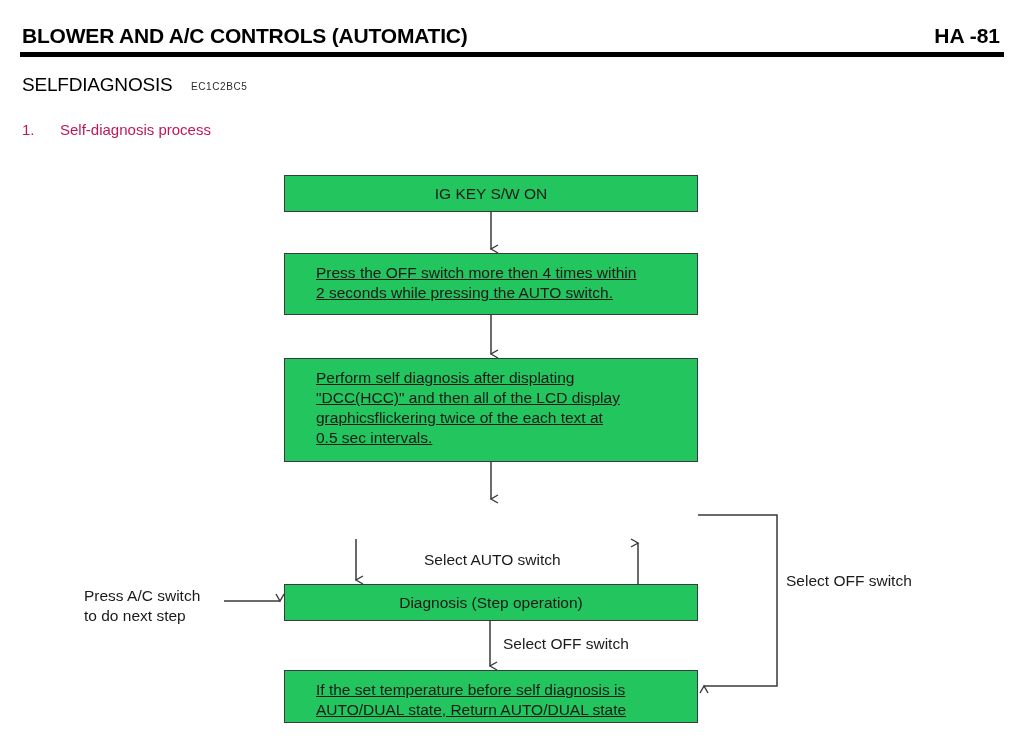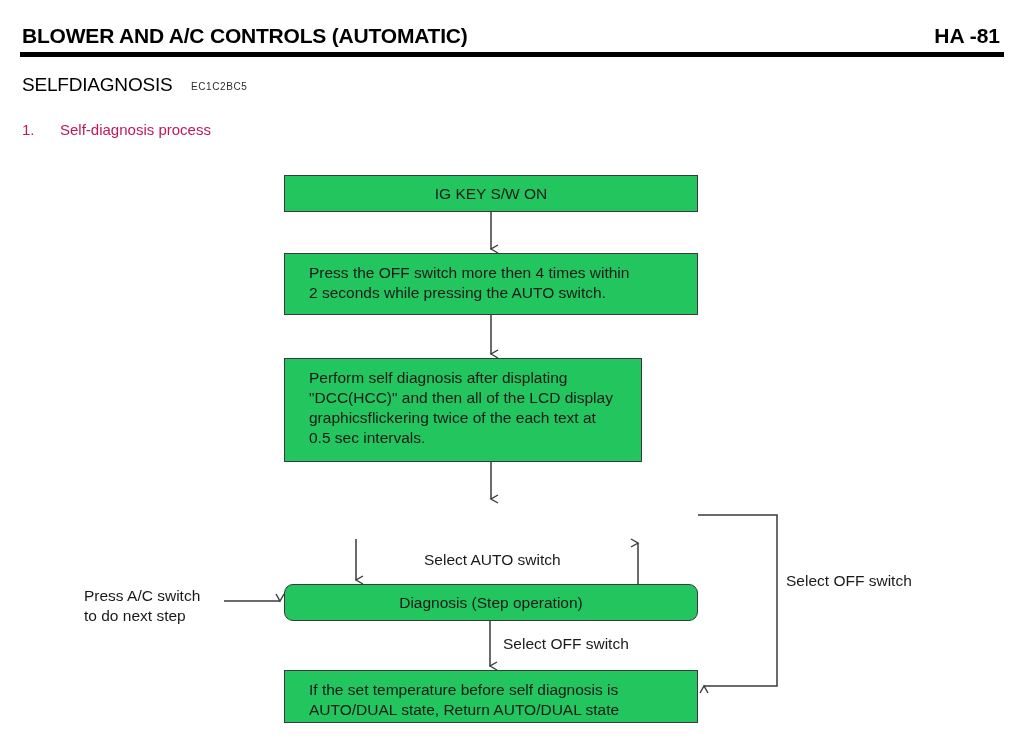--- a/index.html
+++ b/index.html
@@ -109,29 +109,30 @@
     display: block;
     white-space: pre-line;
   }
   .fc-box.center {
     display: flex;
     align-items: center;
     justify-content: center;
     text-align: center;
   }
   .fc-box.pad {
-    padding: 9px 0 9px 24px;
+    padding: 9px 0 9px 31px;
+    text-decoration: underline;
   }
 
   
   #box-ig-key      { left: 284px; top: 175px;  width: 414px; height: 37px; }
   #box-press-off   { left: 284px; top: 253px;  width: 414px; height: 62px; }
-  #box-perform     { left: 284px; top: 358px;  width: 358px; height: 104px; }
+  #box-perform     { left: 284px; top: 358px;  width: 414px; height: 104px; }
   #box-diag-start  { left: 284px; top: 503px;  width: 414px; height: 36px; }
-  #box-diag-step   { left: 284px; top: 584px;  width: 414px; height: 37px; border-radius: 9px; }
+  #box-diag-step   { left: 284px; top: 584px;  width: 414px; height: 37px; }
   #box-return-auto { left: 284px; top: 670px;  width: 414px; height: 53px; }
 
   
   .edge-label {
     position: absolute;
     font-size: 15.5px;
     line-height: 20px;
     color: #1a1a1a;
     white-space: pre-line;
   }

